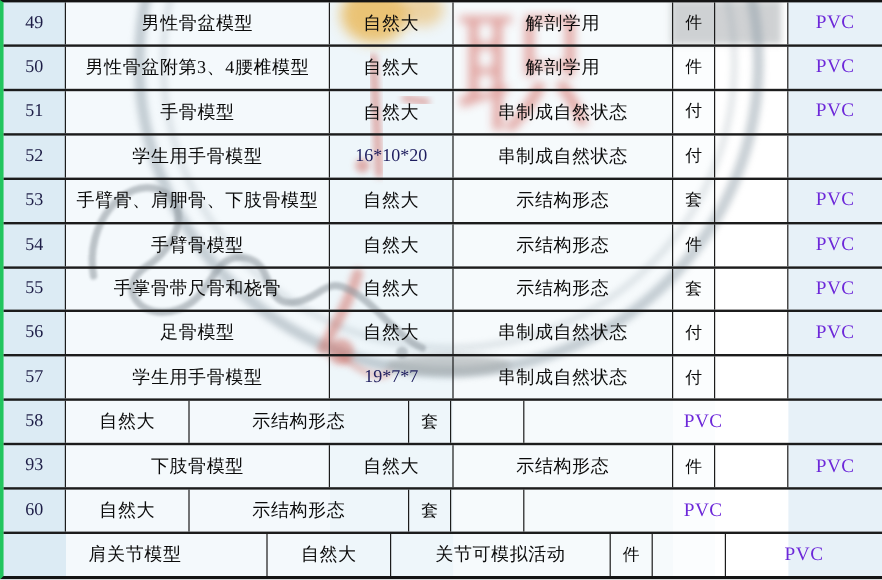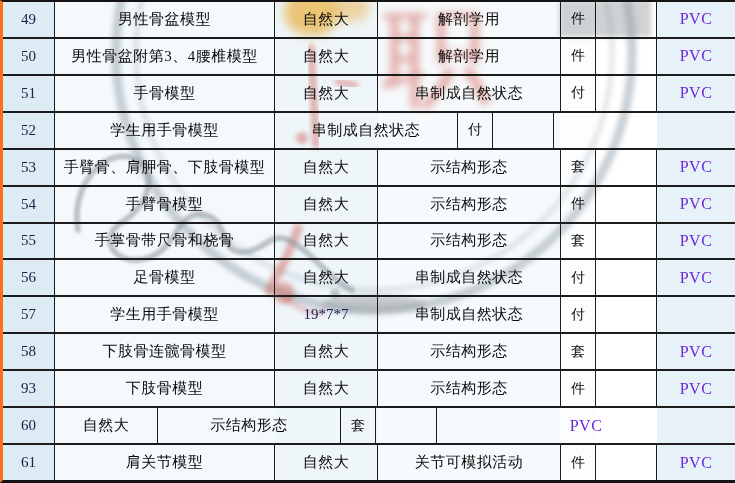--- a/index.html
+++ b/index.html
@@ -13,21 +13,21 @@
   
   .tints{position:absolute;top:0;left:3px;right:0;bottom:0;z-index:0;display:flex;}
   .tint{height:100%;}
   
   .watermark{position:absolute;top:0;left:0;z-index:1;pointer-events:none;}
   
   .grid{
     position:relative;z-index:2;
     width:735px;height:483px;
     box-sizing:border-box;
-    border-left:3px solid #f97316;
+    border-left:3px solid #22c55e;
     border-top:2px solid #141414;
     border-bottom:3px solid #141414;
     display:flex;flex-direction:column;
   }
   .row{
     flex:1 1 0;
     display:flex;
     border-bottom:2px solid #1c1c1c;
     box-sizing:border-box;
   }
@@ -128,20 +128,21 @@
       <div class="cell c-name">手骨模型</div>
       <div class="cell c-size">自然大</div>
       <div class="cell c-usage">串制成自然状态</div>
       <div class="cell c-unit">付</div>
       <div class="cell c-extra"></div>
       <div class="cell c-material">PVC</div>
     </div>
       <div class="row">
       <div class="cell c-no">52</div>
       <div class="cell c-name">学生用手骨模型</div>
+      <div class="cell c-size latin">16*10*20</div>
       <div class="cell c-usage">串制成自然状态</div>
       <div class="cell c-unit">付</div>
       <div class="cell c-extra"></div>
       <div class="cell c-material"></div>
     </div>
       <div class="row">
       <div class="cell c-no">53</div>
       <div class="cell c-name">手臂骨、肩胛骨、下肢骨模型</div>
       <div class="cell c-size">自然大</div>
       <div class="cell c-usage">示结构形态</div>
@@ -180,21 +181,20 @@
       <div class="cell c-no">57</div>
       <div class="cell c-name">学生用手骨模型</div>
       <div class="cell c-size latin">19*7*7</div>
       <div class="cell c-usage">串制成自然状态</div>
       <div class="cell c-unit">付</div>
       <div class="cell c-extra"></div>
       <div class="cell c-material"></div>
     </div>
       <div class="row">
       <div class="cell c-no">58</div>
-      <div class="cell c-name">下肢骨连髋骨模型</div>
       <div class="cell c-size">自然大</div>
       <div class="cell c-usage">示结构形态</div>
       <div class="cell c-unit">套</div>
       <div class="cell c-extra"></div>
       <div class="cell c-material">PVC</div>
     </div>
       <div class="row">
       <div class="cell c-no">93</div>
       <div class="cell c-name">下肢骨模型</div>
       <div class="cell c-size">自然大</div>
@@ -205,21 +205,20 @@
     </div>
       <div class="row">
       <div class="cell c-no">60</div>
       <div class="cell c-size">自然大</div>
       <div class="cell c-usage">示结构形态</div>
       <div class="cell c-unit">套</div>
       <div class="cell c-extra"></div>
       <div class="cell c-material">PVC</div>
     </div>
       <div class="row">
-      <div class="cell c-no">61</div>
       <div class="cell c-name">肩关节模型</div>
       <div class="cell c-size">自然大</div>
       <div class="cell c-usage">关节可模拟活动</div>
       <div class="cell c-unit">件</div>
       <div class="cell c-extra"></div>
       <div class="cell c-material">PVC</div>
     </div>
     </div>
 
 </div>

